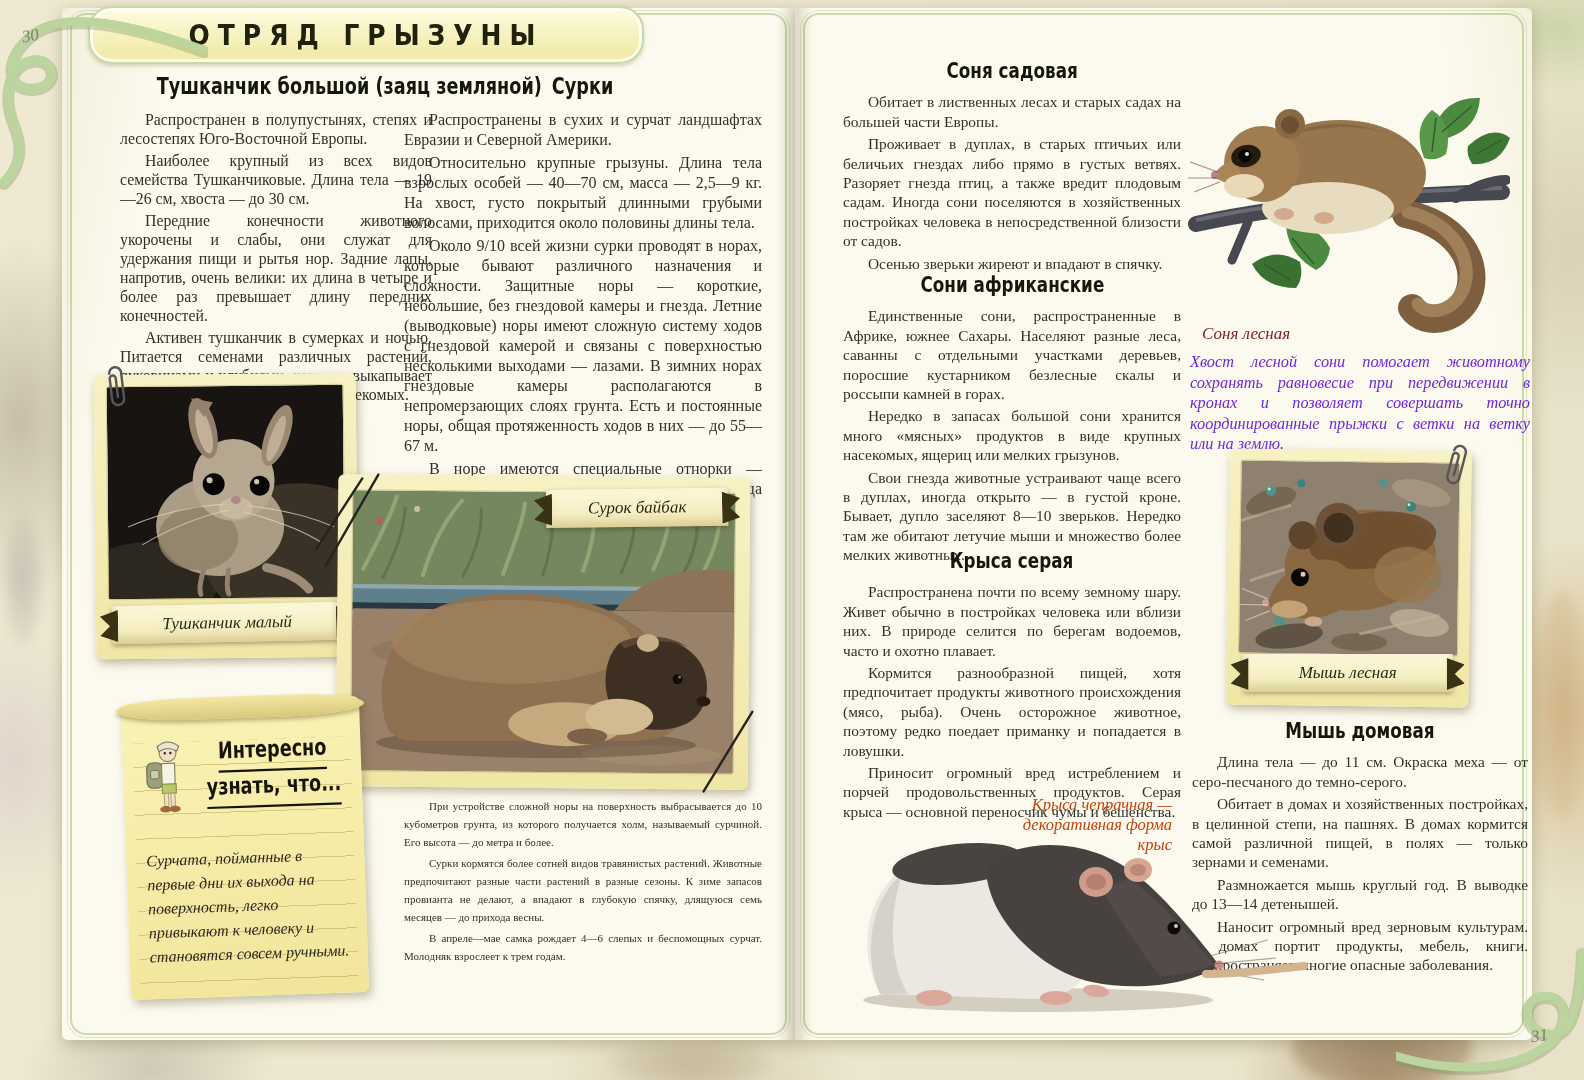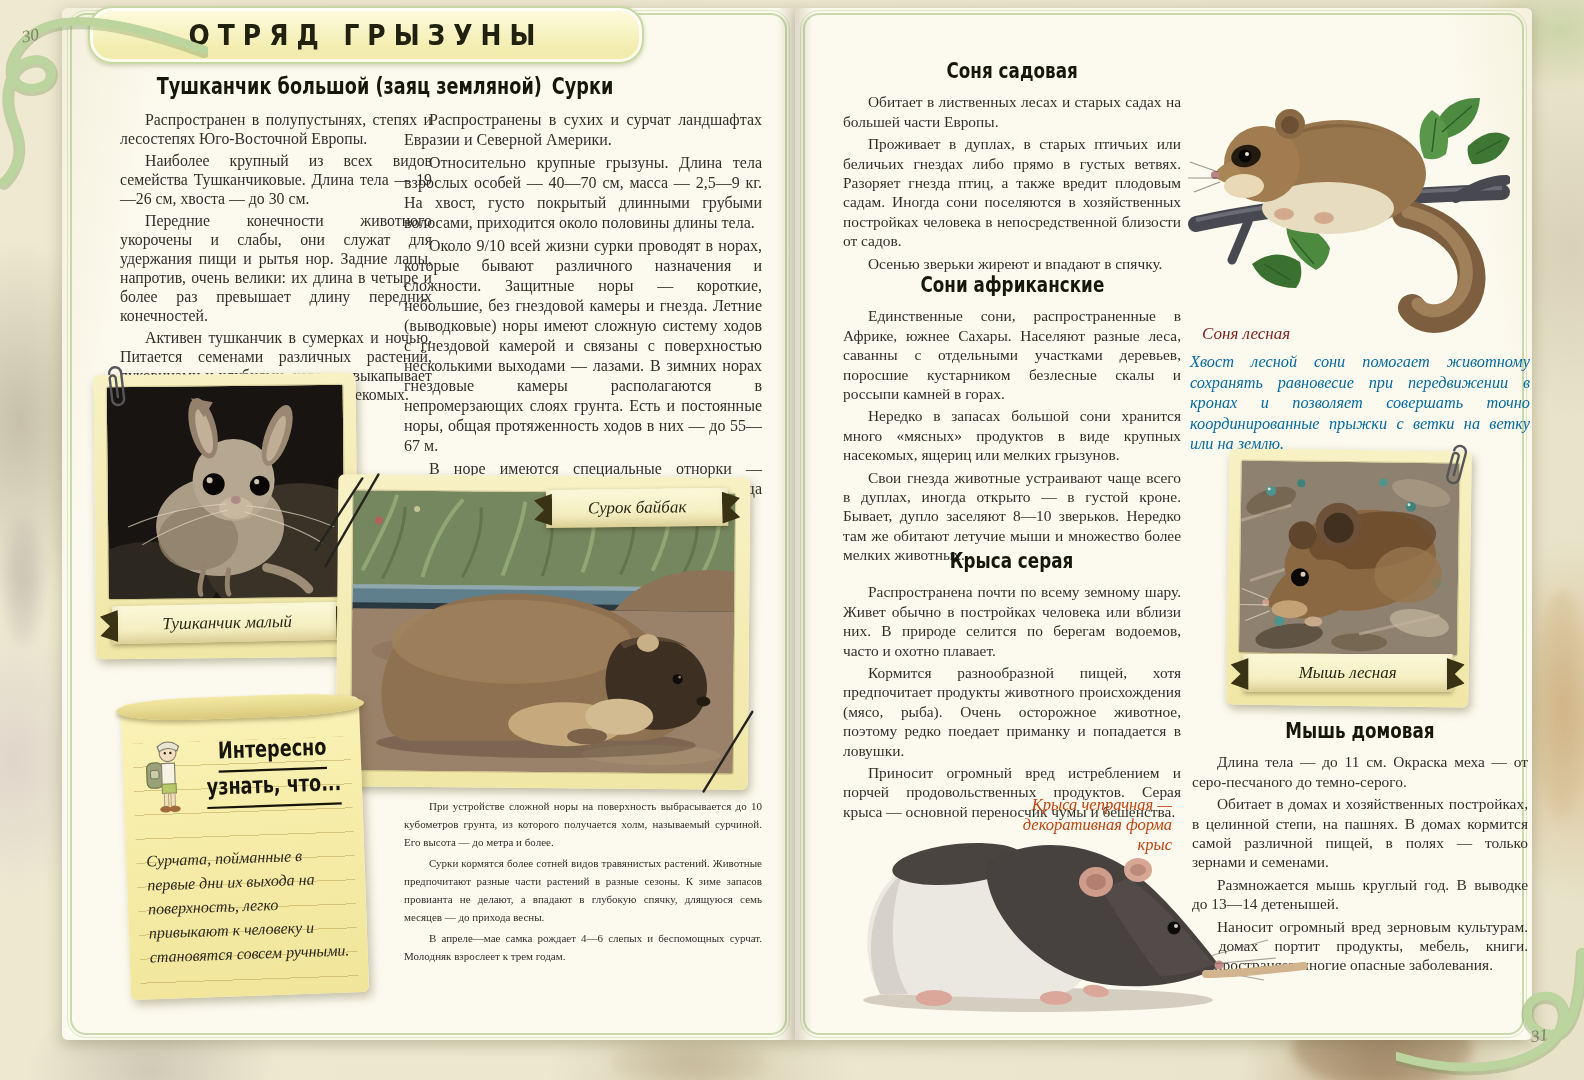--- a/index.html
+++ b/index.html
@@ -91,21 +91,21 @@
     font-family:"DejaVu Sans",sans-serif;font-weight:bold;font-size:21px;line-height:1.55;color:#17150a;}
   .note-title span{display:inline-block;transform:scale(.84,1.1);border-bottom:2.5px solid #17150a;
     padding-bottom:1px;white-space:nowrap;}
   .note-text{position:absolute;left:20px;right:14px;top:146px;font-style:italic;font-size:16px;
     line-height:24px;color:#2b2820;}
   #hiker{position:absolute;left:16px;top:30px;width:56px;height:84px;}
 
   #dormouse{position:absolute;left:1188px;top:62px;width:322px;height:286px;}
   #dormouse-caption{position:absolute;left:1202px;top:324px;font-style:italic;font-size:17px;color:#7f1d1d;}
   #dormouse-note{position:absolute;left:1190px;top:352px;width:340px;font-style:italic;font-size:16.3px;
-    line-height:20.5px;color:#0369a1;text-align:justify;}
+    line-height:20.5px;color:#6d28d9;text-align:justify;}
   #rat{position:absolute;left:838px;top:798px;width:470px;height:218px;}
   #rat-caption{position:absolute;left:1000px;top:795px;width:172px;text-align:right;font-style:italic;
     font-size:16.5px;line-height:20px;color:#c2410c;z-index:2;}
 
   .curl{position:absolute;z-index:5;pointer-events:none;}
   #curl-tl{left:-6px;top:0;width:214px;height:190px;}
   #curl-br{left:1396px;top:946px;width:188px;height:134px;}
   .pnum{position:absolute;z-index:6;font-style:italic;font-size:17px;color:#7d7f6a;}
   #pnum-left{left:22px;top:26px;transform:rotate(-10deg);}
   #pnum-right{left:1531px;top:1026px;transform:rotate(-8deg);}

